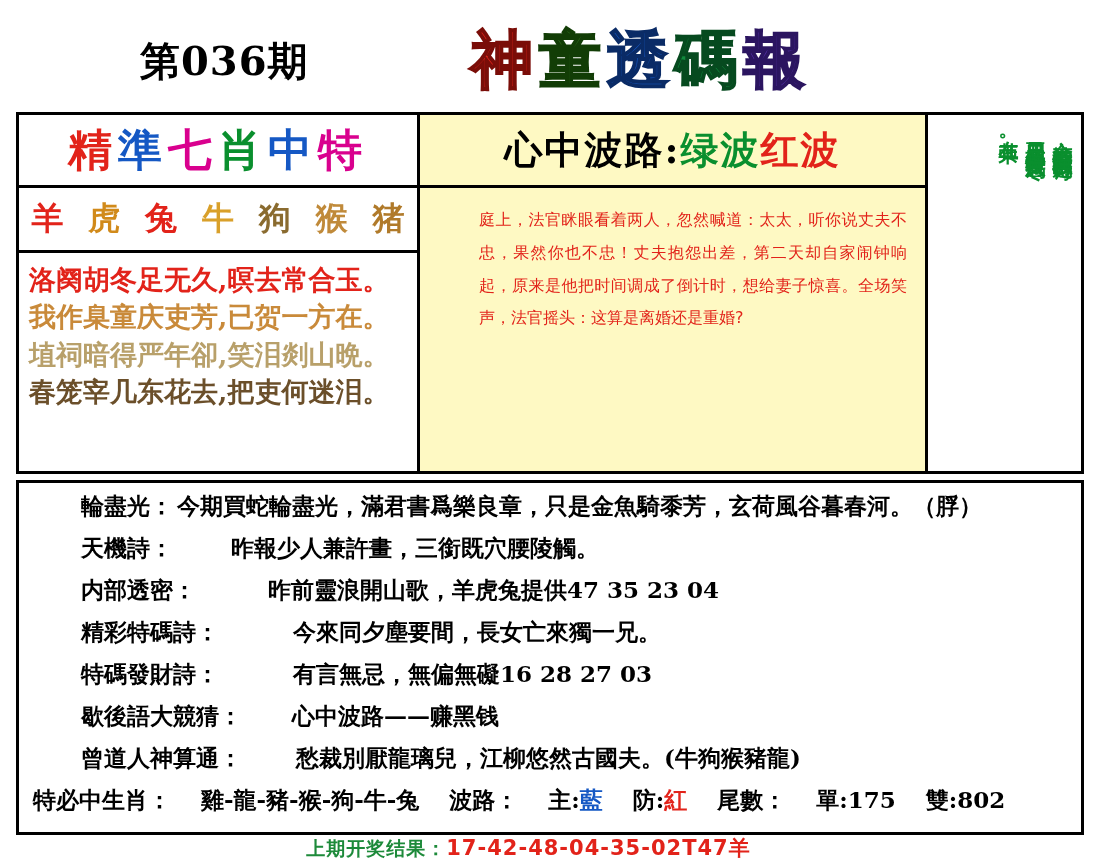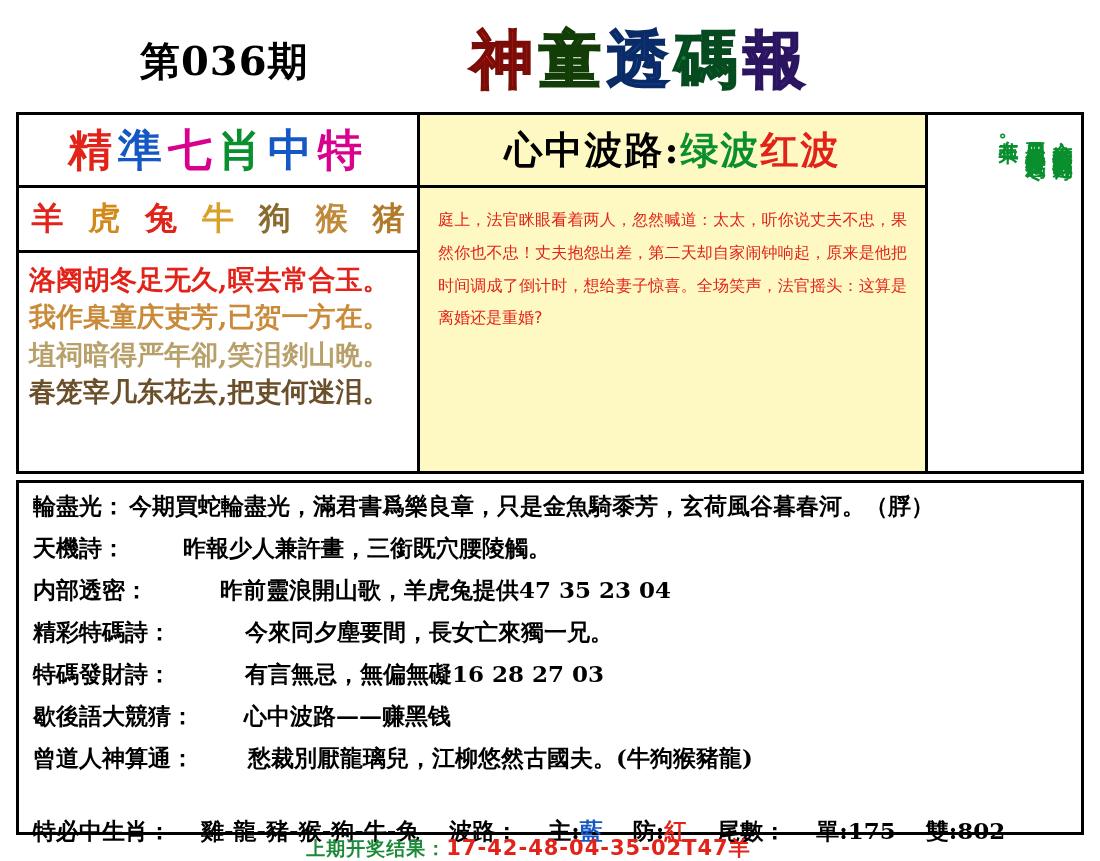--- a/index.html
+++ b/index.html
@@ -68,20 +68,21 @@
     font-size:38px;font-weight:bold;letter-spacing:2px;
     font-family:"DejaVu Serif","Liberation Serif",serif;
   }
   .wave-title .t-black{color:#000;-webkit-text-stroke:0;}
   .wave-title .t-green{color:#0a8f2e;}
   .wave-title .t-red{color:#e2231a;}
   .story{
     padding:16px 18px;color:#e2231a;font-size:16px;line-height:2.05;
     text-align:justify;
     font-family:"DejaVu Sans","Liberation Sans",sans-serif;
+    margin-left:41px;
   }
 
   
   .vtext{
     position:absolute;inset:0;
     display:flex;flex-direction:row-reverse;justify-content:flex-start;
     padding:10px 6px;gap:2px;
   }
   .vcol{
     writing-mode:vertical-rl;text-orientation:upright;
@@ -93,37 +94,37 @@
   
   .mainbox{
     position:absolute;left:16px;top:480px;width:1068px;height:355px;
     border:3px solid #000;box-sizing:border-box;background:#fff;
     padding:8px 14px 0 14px;
   }
   .row{
     display:flex;align-items:baseline;
     font-size:23px;font-weight:bold;color:#000;
     font-family:"DejaVu Serif","Liberation Serif",serif;
-    margin-bottom:11px;white-space:nowrap;
+    margin-bottom:11px;white-space:nowrap;margin-left:48px;
   }
   .row .lbl{flex:0 0 auto;}
   .row .val{flex:1 1 auto;}
   .r0 .val{margin-left:4px;}
   .r1 .val{margin-left:58px;}
   .r2 .val{margin-left:72px;}
   .r3 .val{margin-left:74px;}
   .r4 .val{margin-left:74px;}
   .r5 .val{margin-left:50px;}
   .r6 .val{margin-left:54px;}
 
   .lastrow{
     display:flex;align-items:baseline;font-size:23px;font-weight:bold;
     font-family:"DejaVu Serif","Liberation Serif",serif;white-space:nowrap;
   }
-  .lastrow .seg{margin-right:30px;margin-top:31px;}
+  .lastrow .seg{margin-right:30px;}
   .blue{color:#1558c4;}
   .red{color:#e2231a;}
 
   
   .footer{
     position:absolute;left:0;top:834px;width:1057px;height:27px;
     text-align:center;
   }
   .footer .f1{
     font-size:19px;font-weight:bold;color:#1d8a3a;letter-spacing:1px;

